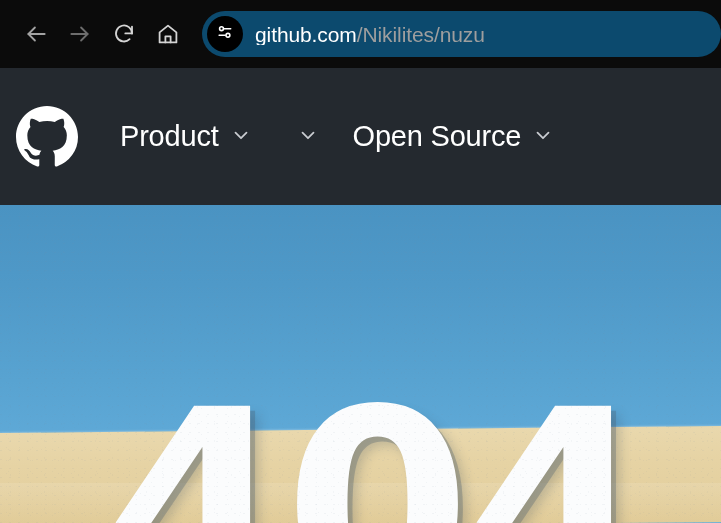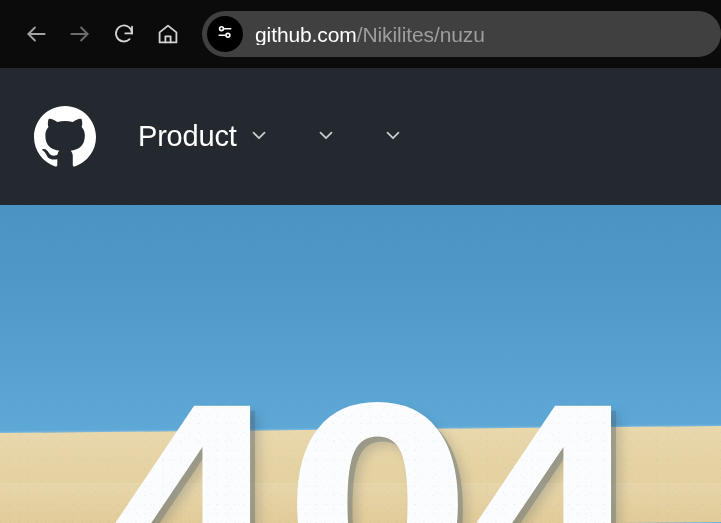--- a/index.html
+++ b/index.html
@@ -46,21 +46,21 @@
     cursor: pointer;
   }
   .nav-btn svg { display: block; }
 
   #url-pill {
     margin-left: 12px;
     height: 46px;
     flex: 1 1 auto;
     display: flex;
     align-items: center;
-    background: #404040;
+    background: #0c4a6e;
     border-radius: 23px;
     padding-left: 5px;
     padding-right: 14px;
     box-sizing: border-box;
     min-width: 0;
     cursor: text;
   }
 
   #site-settings-btn {
     width: 36px;
@@ -88,21 +88,21 @@
   
   #gh-header {
     position: absolute;
     left: 0; top: 68px;
     width: 721px;
     height: 137px;
     background: #24292f;
     display: flex;
     align-items: center;
     box-sizing: border-box;
-    padding-left: 34px;
+    padding-left: 16px;
     z-index: 4;
   }
 
   #gh-logo {
     width: 62px;
     height: 62px;
     flex: 0 0 auto;
     cursor: pointer;
     display: block;
   }
@@ -312,20 +312,21 @@
 
       <div class="gh-nav-item">
         <span class="gh-chev">
           <svg width="22" height="22" viewBox="0 0 24 24" fill="none" stroke="#c9ccd1" stroke-width="1.9" stroke-linecap="round" stroke-linejoin="round">
             <polyline points="6,9.5 12,15.5 18,9.5"></polyline>
           </svg>
         </span>
       </div>
 
       <div class="gh-nav-item">
+        <span class="gh-nav-label">Open Source</span>
         <span class="gh-chev">
           <svg width="22" height="22" viewBox="0 0 24 24" fill="none" stroke="#c9ccd1" stroke-width="1.9" stroke-linecap="round" stroke-linejoin="round">
             <polyline points="6,9.5 12,15.5 18,9.5"></polyline>
           </svg>
         </span>
       </div>
 
     </nav>
   </div>
 

